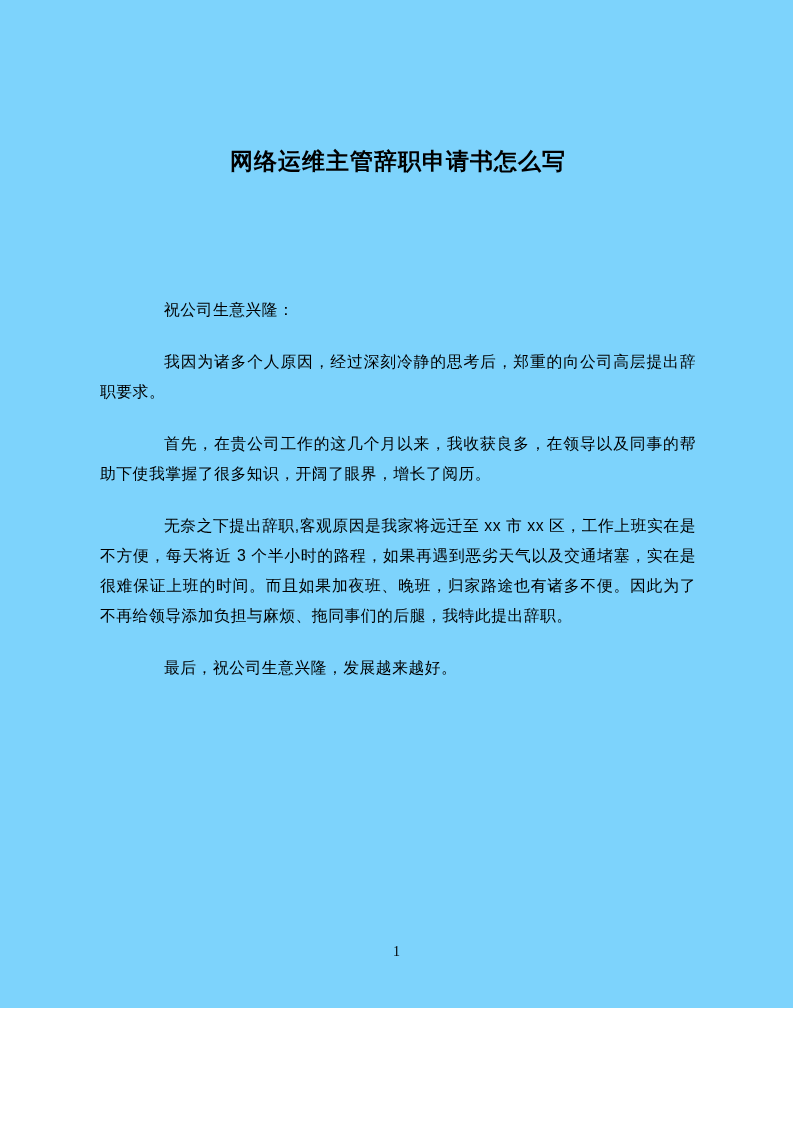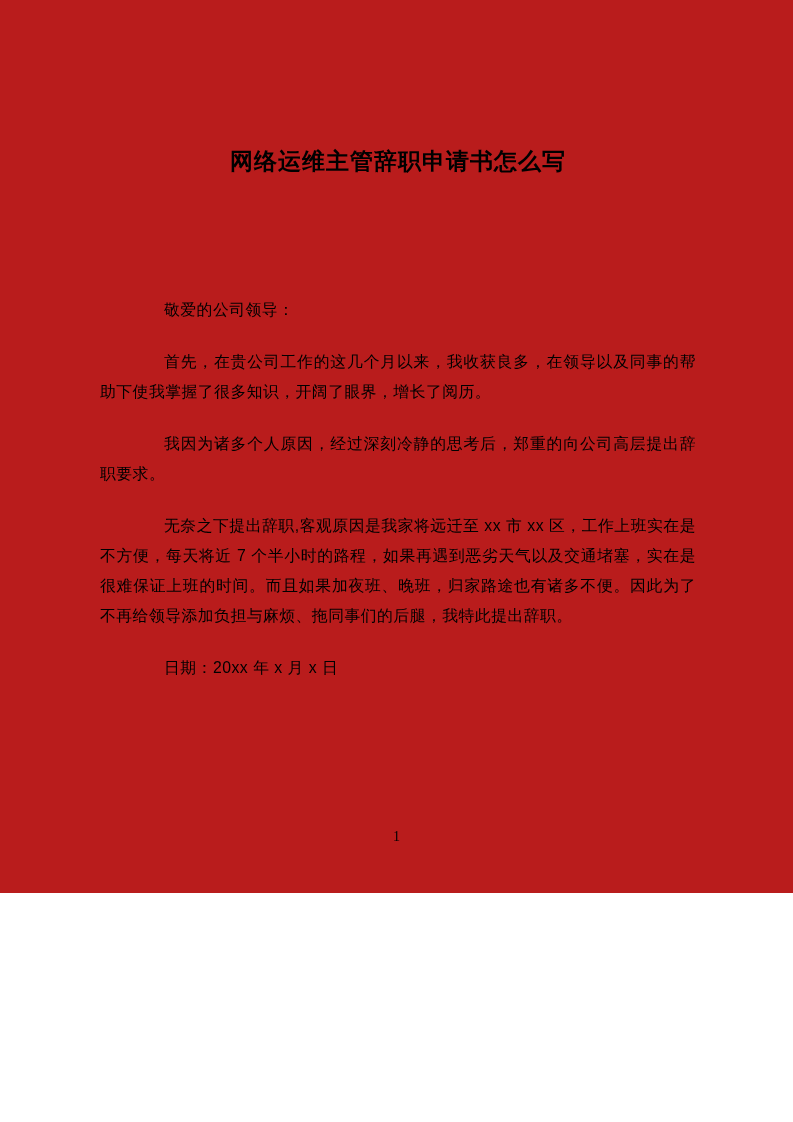--- a/index.html
+++ b/index.html
@@ -3,23 +3,23 @@
 <meta charset="utf-8">
 <style>
   * { margin: 0; padding: 0; box-sizing: border-box; }
   html, body {
     background: #ffffff;
     font-family: "Liberation Sans", sans-serif;
   }
   .page {
     position: relative;
     width: 793px;
-    height: 893px;
+    height: 1008px;
     margin: 0 auto;
-    background: #b91c1c;
+    background: #7dd3fc;
     color: #000000;
     overflow: hidden;
   }
   .content {
     padding: 145px 97px 0 100px;
   }
   .doc-title {
     text-align: center;
     font-size: 23px;
     font-weight: bold;
@@ -47,22 +47,22 @@
   }
 </style>
 </head>
 <body>
 
 <div class="page">
   <div class="content">
     <h1 class="doc-title">网络运维主管辞职申请书怎么写</h1>
 
     <div class="doc-body">
-      <p>敬爱的公司领导：</p>
+      <p>祝公司生意兴隆：</p>
+      <p>我因为诸多个人原因，经过深刻冷静的思考后，郑重的向公司高层提出辞职要求。</p>
       <p>首先，在贵公司工作的这几个月以来，我收获良多，在领导以及同事的帮助下使我掌握了很多知识，开阔了眼界，增长了阅历。</p>
-      <p>我因为诸多个人原因，经过深刻冷静的思考后，郑重的向公司高层提出辞职要求。</p>
-      <p>无奈之下提出辞职,客观原因是我家将远迁至 xx 市 xx 区，工作上班实在是不方便，每天将近 7 个半小时的路程，如果再遇到恶劣天气以及交通堵塞，实在是很难保证上班的时间。而且如果加夜班、晚班，归家路途也有诸多不便。因此为了不再给领导添加负担与麻烦、拖同事们的后腿，我特此提出辞职。</p>
-      <p>日期：20xx 年 x 月 x 日</p>
+      <p>无奈之下提出辞职,客观原因是我家将远迁至 xx 市 xx 区，工作上班实在是不方便，每天将近 3 个半小时的路程，如果再遇到恶劣天气以及交通堵塞，实在是很难保证上班的时间。而且如果加夜班、晚班，归家路途也有诸多不便。因此为了不再给领导添加负担与麻烦、拖同事们的后腿，我特此提出辞职。</p>
+      <p>最后，祝公司生意兴隆，发展越来越好。</p>
     </div>
   </div>
 
   <div class="page-number">1</div>
 </div>
 
 </body></html>

